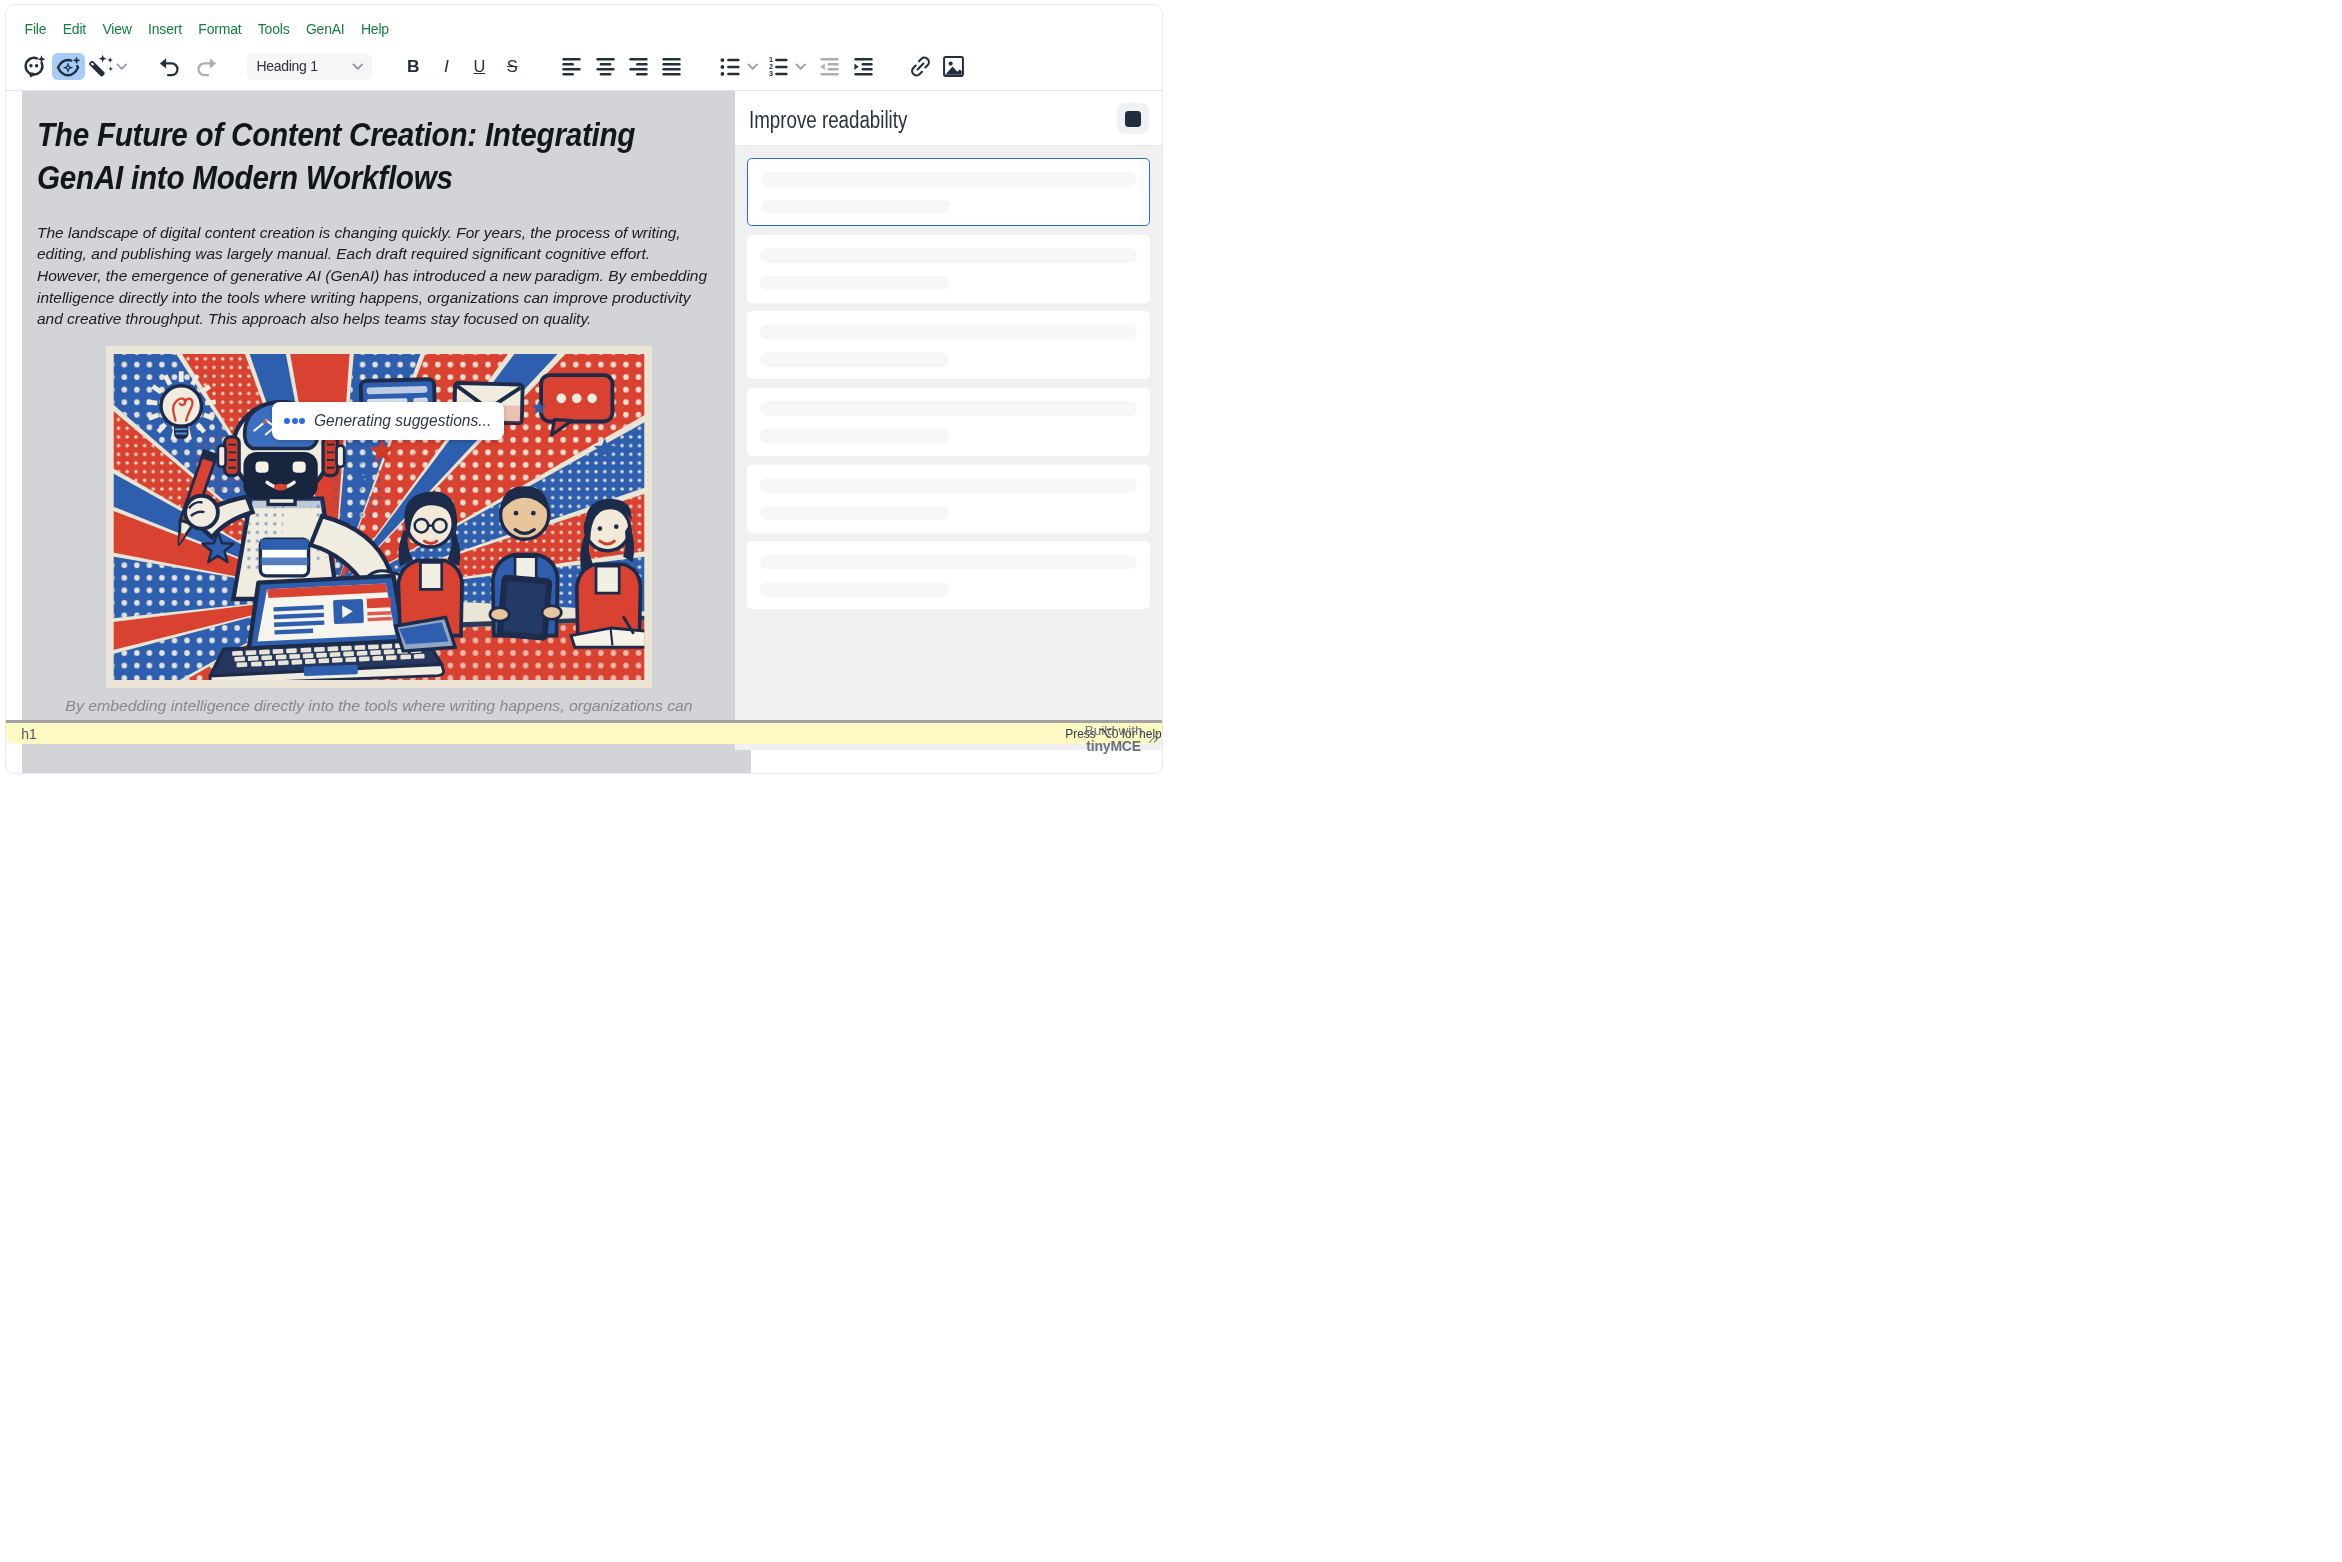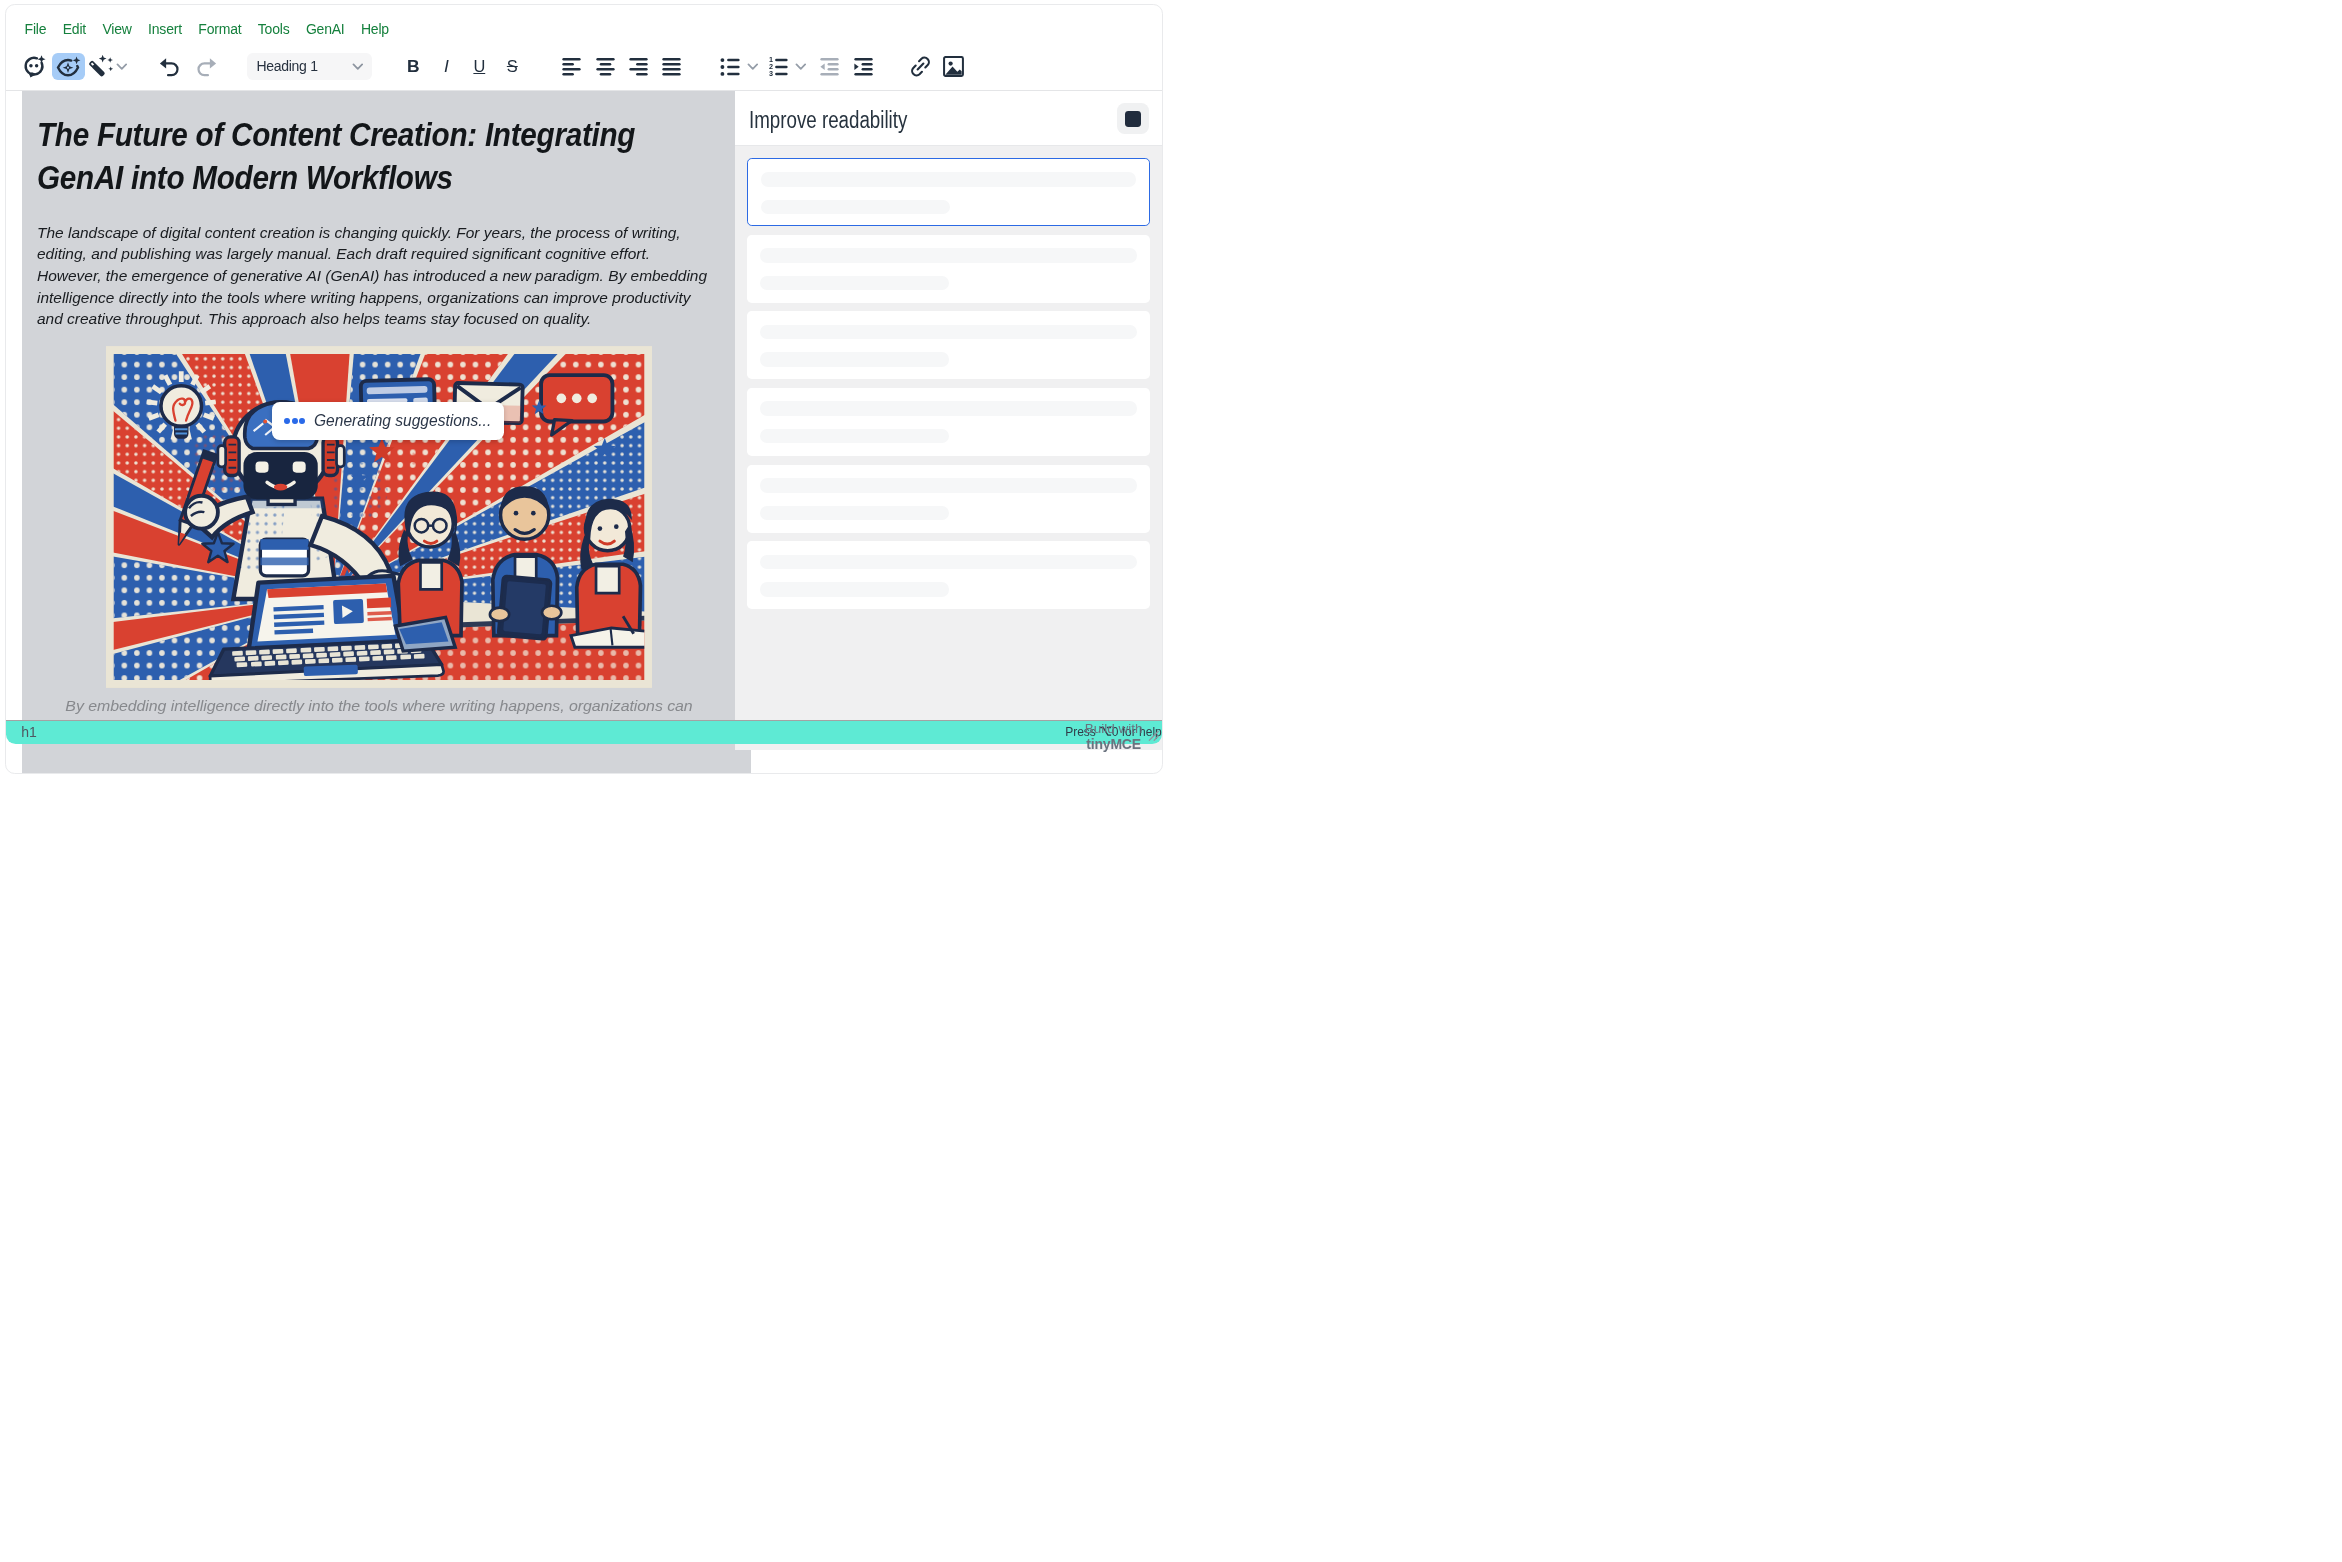--- a/index.html
+++ b/index.html
@@ -32,21 +32,21 @@
 .sbhead { position:absolute; left:0; top:0; width:100%; height:55px; background:#fff; border-bottom:1px solid #e7e8ea; }
 .sbtitle { position:absolute; left:14px; top:3.9px; font-size:23px; line-height:51px; color:#27333f; transform:scaleX(0.815); transform-origin:0 50%; white-space:nowrap; }
 .stopbtn { position:absolute; right:12.6px; top:12.6px; width:32px; height:31px; background:#f0f1f2; border-radius:7.7px; }
 .stopbtn i { position:absolute; left:7.7px; top:7.2px; width:16.4px; height:16.4px; background:#212c3d; border-radius:3.4px; }
 .cards { position:absolute; left:12px; top:67px; width:403px; }
 .card { position:relative; width:403px; height:68px; background:#fff; border-radius:4.8px; margin-bottom:8.7px; }
 .card.sel { border:1.9px solid #2c6ae4; }
 .bar { position:absolute; left:13px; top:13.5px; height:14.5px; border-radius:7.2px; background:#f6f7f8; right:12.6px; }
 .bar.b2 { top:41px; right:auto; width:189px; }
 
-.status { position:absolute; left:0; top:715px; width:100%; height:24px; background:#5eead4; border-top:1px solid #a3a3a3; border-radius:0 0 9.7px 9.7px; }
+.status { position:absolute; left:0; top:715px; width:100%; height:24px; background:#fef9c3; border-top:3px solid #a3a3a3; border-radius:0 0 9.7px 9.7px; }
 .st-left { position:absolute; left:15.4px; top:0; line-height:23px; font-size:14px; color:#4f5761; }
 .st-center { position:absolute; left:0; width:100%; text-align:right; top:0; line-height:23px; font-size:12px; color:#303c48; }
 .st-right { position:absolute; right:19.3px; top:0; height:23px; display:flex; align-items:center; color:#6a727e; font-size:13.5px;flex-direction:column; }
 .tmlogo { margin:0 3.9px 0 6.8px; }
 .tmword { font-weight:bold; font-size:14px; color:#6a727e; letter-spacing:-0.2px; }
 .resize { position:absolute; right:1.9px; top:8.7px; }
 </style>
 </head>
 <body>
 <div class="frame">

